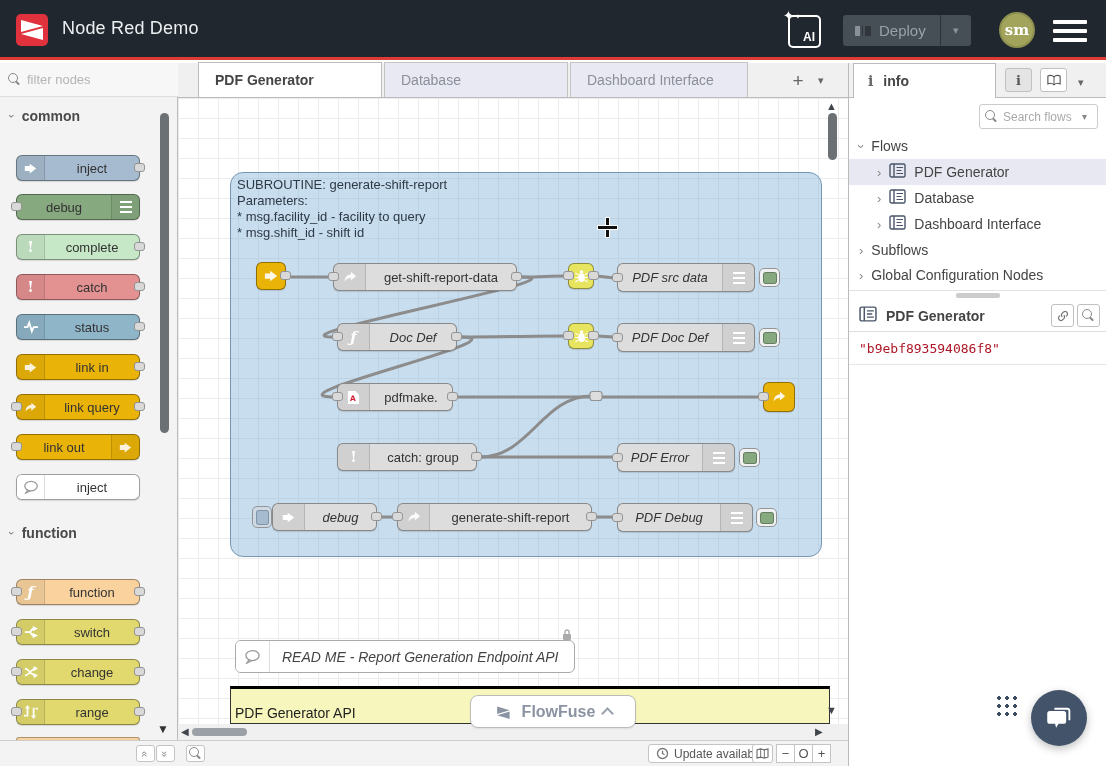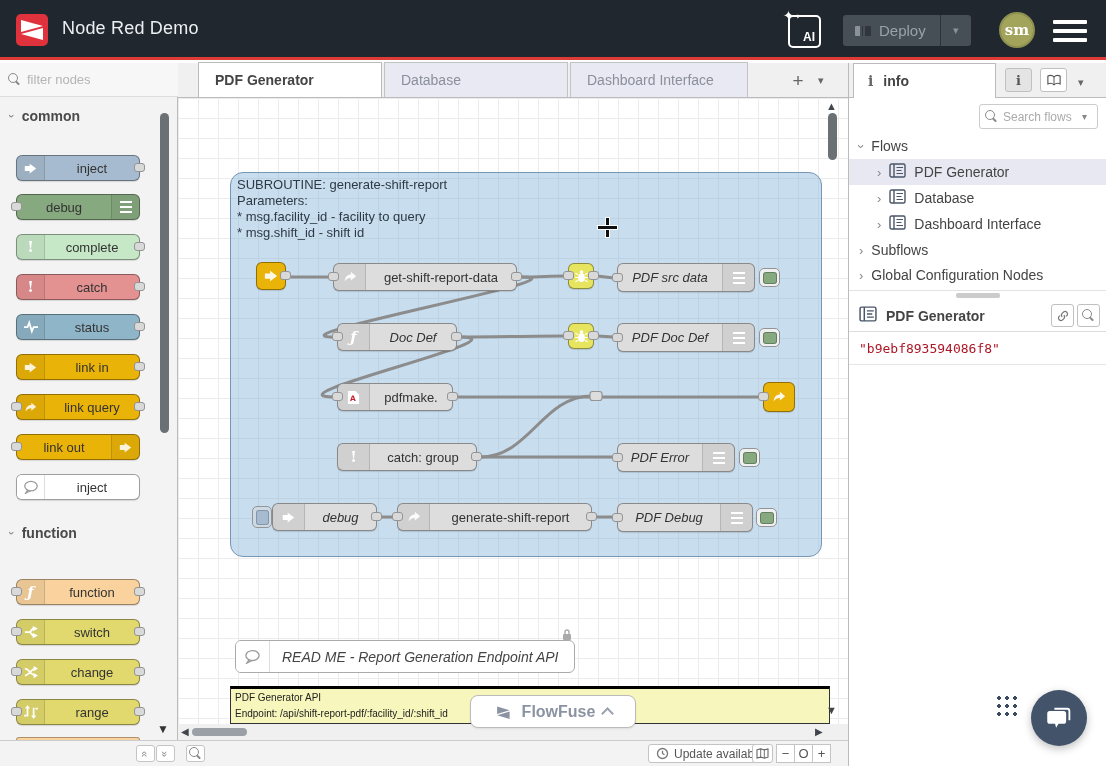--- a/index.html
+++ b/index.html
@@ -76,21 +76,21 @@
   .fnode .sec{width:32px}
   .small-node{position:absolute;border:1px solid rgba(0,0,0,.38);border-radius:6px;display:flex;align-items:center;justify-content:center;box-shadow:0 1px 1px rgba(0,0,0,.12)}
   .toggle-btn{position:absolute;width:21px;height:19px;background:#eef0f2;border:1px solid #949494;border-radius:5px;padding:2.5px}
   .toggle-btn .fill{width:100%;height:100%;background:#87a980;border:1px solid rgba(0,0,0,.25);border-radius:3px}
   .inject-btn{position:absolute;width:20px;height:22px;background:#cdd9e4;border:1px solid #949494;border-radius:5px;padding:2.5px}
   .inject-btn .fill{width:100%;height:100%;background:#a6bbcf;border:1px solid rgba(0,0,0,.2);border-radius:3px}
   .comment-node{position:absolute;left:57px;top:542px;width:340px;height:33px;background:#fff;border:1px solid #aaa;border-radius:6px;display:flex;align-items:stretch;font-size:14px;color:#555}
   .comment-node .sec{background:#fff;border-right:1px solid #ddd;border-radius:5px 0 0 5px;width:34px}
   .comment-node .lbl{justify-content:flex-start;font-style:italic;padding-left:12px;color:#444}
   .pin-ico{position:absolute;left:384px;top:531px;color:#999;font-size:11px}
-  .note{position:absolute;left:52px;top:588px;width:600px;height:38px;background:#f6f6bd;border:1px solid #333;border-top:3px solid #000;overflow:hidden;font-size:10px;line-height:16px;color:#222;padding:1px 4px}
+  .note{position:absolute;left:52px;top:588px;width:600px;height:38px;background:#f6f6bd;border:1px solid #333;border-top:3px solid #000;overflow:hidden;font-size:14px;line-height:16px;color:#222;padding:16px 4px}
   .crosshair{position:absolute;left:420px;top:120px;width:19px;height:19px}
   .crosshair::before{content:"";position:absolute;left:8px;top:0;width:3px;height:19px;background:#111;box-shadow:0 0 0 1px #fff}
   .crosshair::after{content:"";position:absolute;left:0;top:8px;width:19px;height:3px;background:#111;box-shadow:0 0 0 1px #fff}
   .vsb-up{position:absolute;left:648px;top:2px;font-size:11px;color:#41464c}
   .vsb-thumb{position:absolute;left:650px;top:15px;width:9px;height:47px;background:#6b7075;border-radius:5px}
   .vsb-down{position:absolute;left:648px;top:606px;font-size:11px;color:#41464c}
 
   
   .hscroll{position:absolute;left:0;top:661px;width:670px;height:16px;background:#f0f0f0}
   .hscroll .la{position:absolute;left:3px;top:2px;font-size:10px;color:#41464c}

